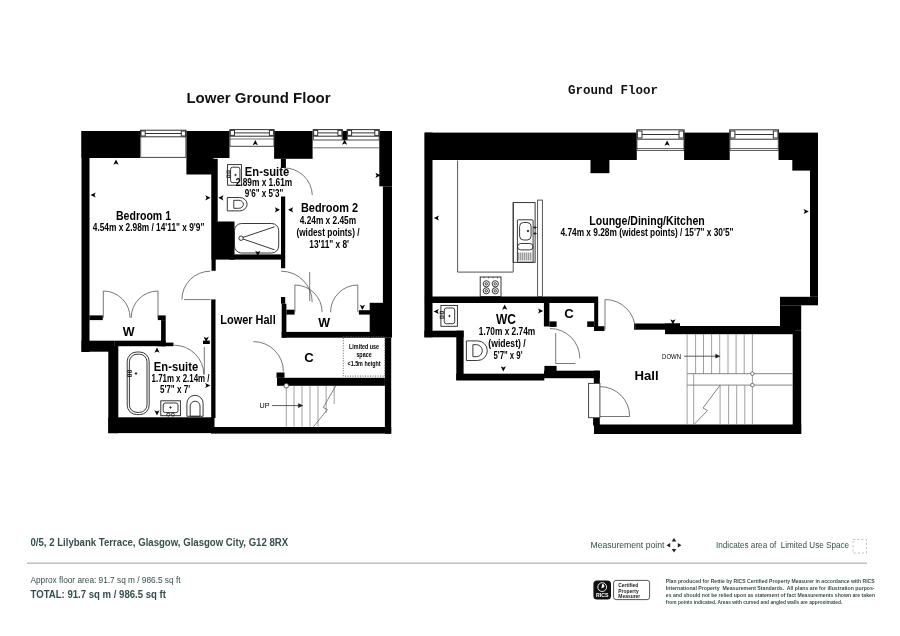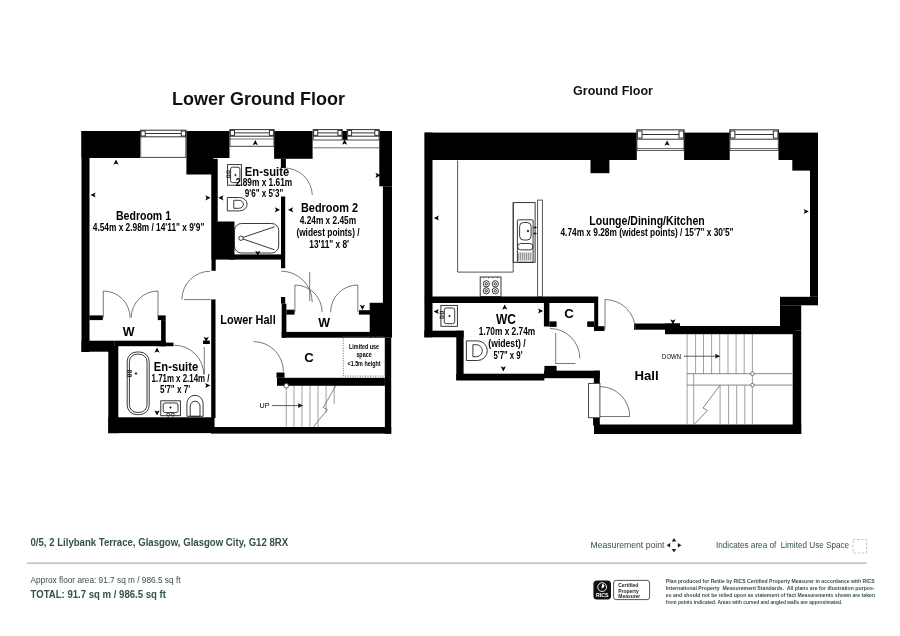--- a/index.html
+++ b/index.html
@@ -2,23 +2,23 @@
 <html><head>
 <meta charset="utf-8">
 <style>
   html,body{margin:0;padding:0;background:#fff;width:900px;height:636px;overflow:hidden;}
   body{font-family:"Liberation Sans", sans-serif;position:relative;}
   .abs{position:absolute;}
 </style>
 </head>
 <body>
 
-<div class="abs" style="left:0;top:89px;width:517px;text-align:center;font-size:18px;font-weight:bold;color:#111;">Lower Ground Floor</div>
-
-<div class="abs" style="left:425px;top:83.5px;width:376px;text-align:center;font-size:12.5px;font-weight:bold;color:#111;">Ground Floor</div>
+<div class="abs" style="left:0;top:89px;width:517px;text-align:center;font-size:15px;font-weight:bold;color:#111;">Lower Ground Floor</div>
+
+<div class="abs" style="left:425px;top:83.5px;width:376px;text-align:center;font-size:12.5px;font-weight:bold;color:#111;font-family:Liberation Mono, monospace;">Ground Floor</div>
 <svg class="abs" style="left:0;top:0" width="900" height="636" viewBox="0 0 900 636">
 <defs>
 <g id="arrR">
         <path d="M0,0 L-5.2,-2.6 L-4,0 L-5.2,2.6 Z" fill="#000"></path>
       </g>
 </defs>
 
 <g stroke="none" fill="#000">
 
 <rect x="81.5" y="131" width="8" height="221"></rect>

